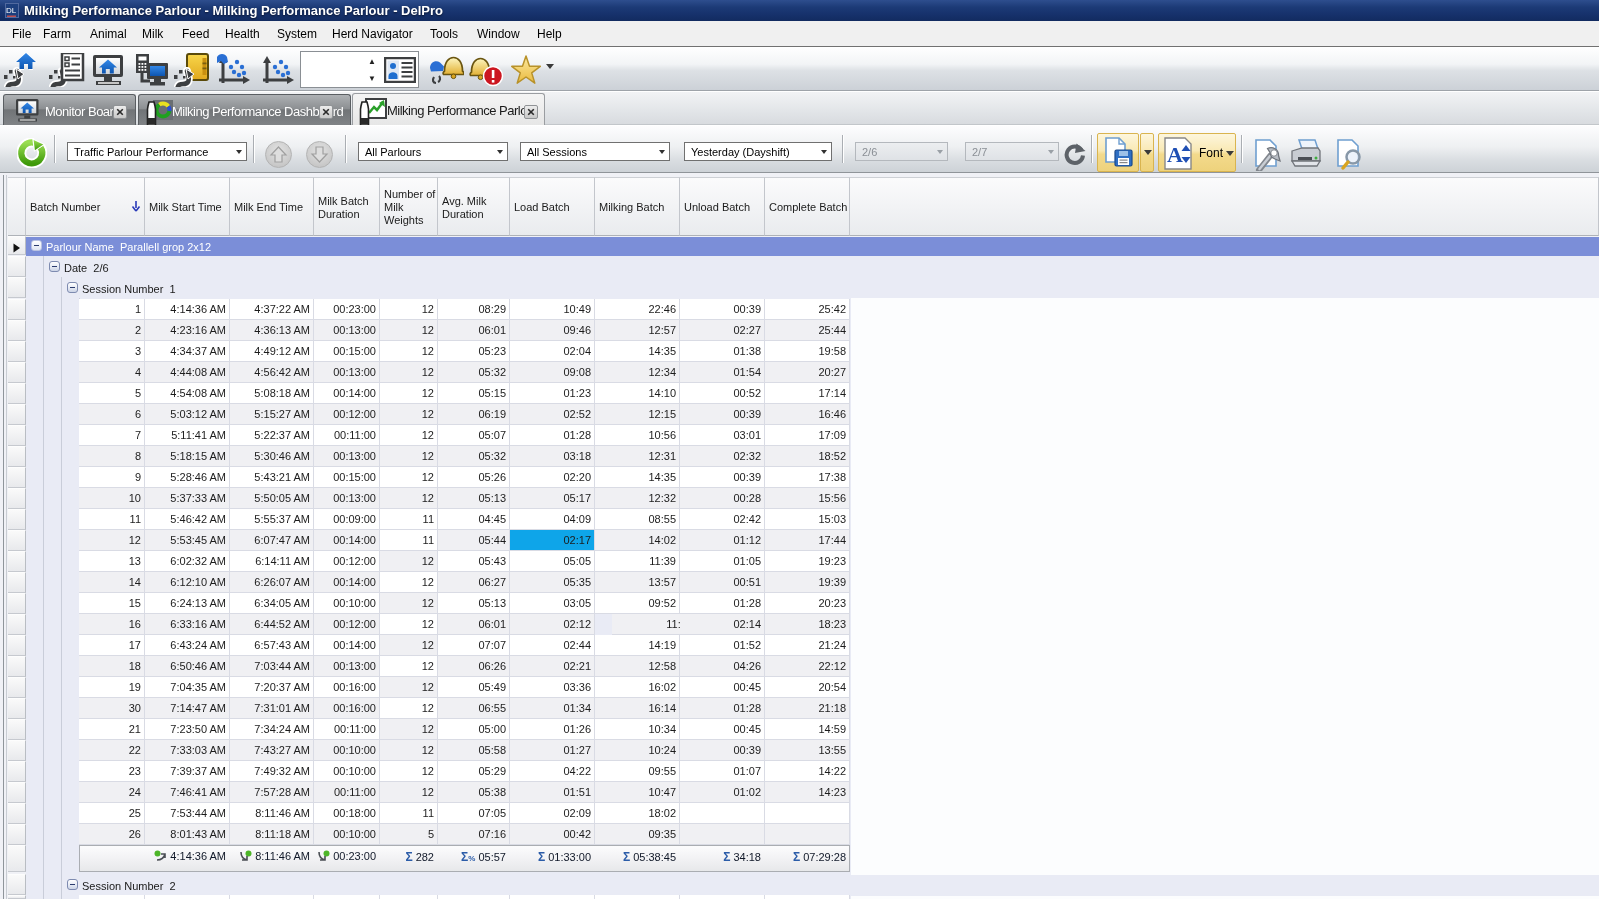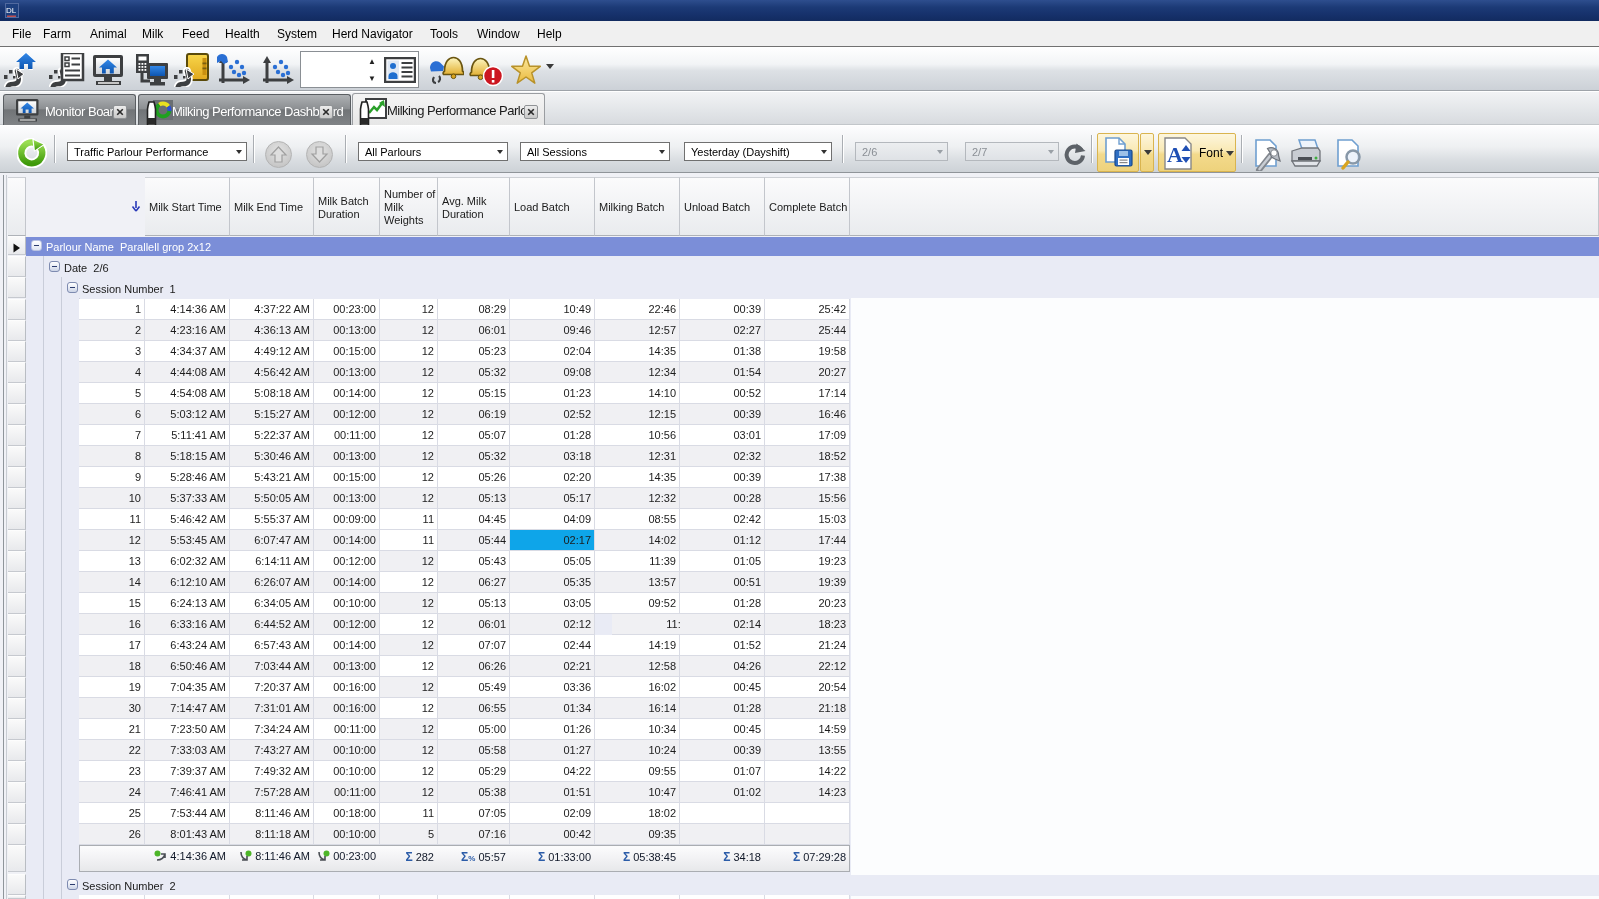--- a/index.html
+++ b/index.html
@@ -43,20 +43,21 @@
 .scell{height:16px;font-size:11px;color:#101828;text-align:right;white-space:nowrap;}
 .sig{color:#2b5ca8;font-weight:bold;font-size:12px;}
 
 </style></head><body>
 <div id="app">
 <div id="titlebar" class="abs"></div>
 <div id="applogo" class="abs"><svg width="12" height="13" viewBox="0 0 12 13">
         <text x="0" y="8" font-size="8" fill="#fff" font-family="Liberation Sans, sans-serif">DL</text>
         <rect x="1" y="10.5" width="9" height="1.5" fill="#c05050"></rect>
       </svg></div>
+<div id="titletext" class="abs">Milking Performance Parlour - Milking Performance Parlour - DelPro</div>
 <div id="menubar" class="abs"></div>
 <div class="mi" style="left:12px">File</div>
 <div class="mi" style="left:43px">Farm</div>
 <div class="mi" style="left:90px">Animal</div>
 <div class="mi" style="left:142px">Milk</div>
 <div class="mi" style="left:182px">Feed</div>
 <div class="mi" style="left:225px">Health</div>
 <div class="mi" style="left:277px">System</div>
 <div class="mi" style="left:332px">Herd Navigator</div>
 <div class="mi" style="left:430px">Tools</div>
@@ -871,20 +872,23 @@
         </defs>
         <path d="M3 1 H17 L23 7 V27 H3 Z" fill="#fff" stroke="#6f9fd0" stroke-width="1.6"></path>
         <circle cx="18" cy="18" r="6.5" fill="#e8f0fa" fill-opacity="0.8" stroke="#8898a8" stroke-width="2.5"></circle>
         <path d="M13 23 L8 29" stroke="#d9a520" stroke-width="3.5" stroke-linecap="round"></path>
       </svg></div>
 <div id="gridpanel" class="abs"></div>
 <div id="gridborder" class="abs"></div>
 <div class="abs" style="left:6px;top:175px;width:1px;height:724px;background:#c8ccd2"></div>
 <div class="hcell" style="left:8px;width:18px;top:177px">
       <div class="ht" style="top:23px"></div>
+    </div>
+<div class="hcell" style="left:26px;width:119px;top:177px">
+      <div class="ht" style="top:23px">Batch Number</div>
     </div>
 <div class="hcell" style="left:145px;width:85px;top:177px">
       <div class="ht" style="top:23px">Milk Start Time</div>
     </div>
 <div class="hcell" style="left:230px;width:84px;top:177px">
       <div class="ht" style="top:23px">Milk End Time</div>
     </div>
 <div class="hcell" style="left:314px;width:66px;top:177px">
       <div class="ht" style="top:17px">Milk Batch<br>Duration</div>
     </div>

